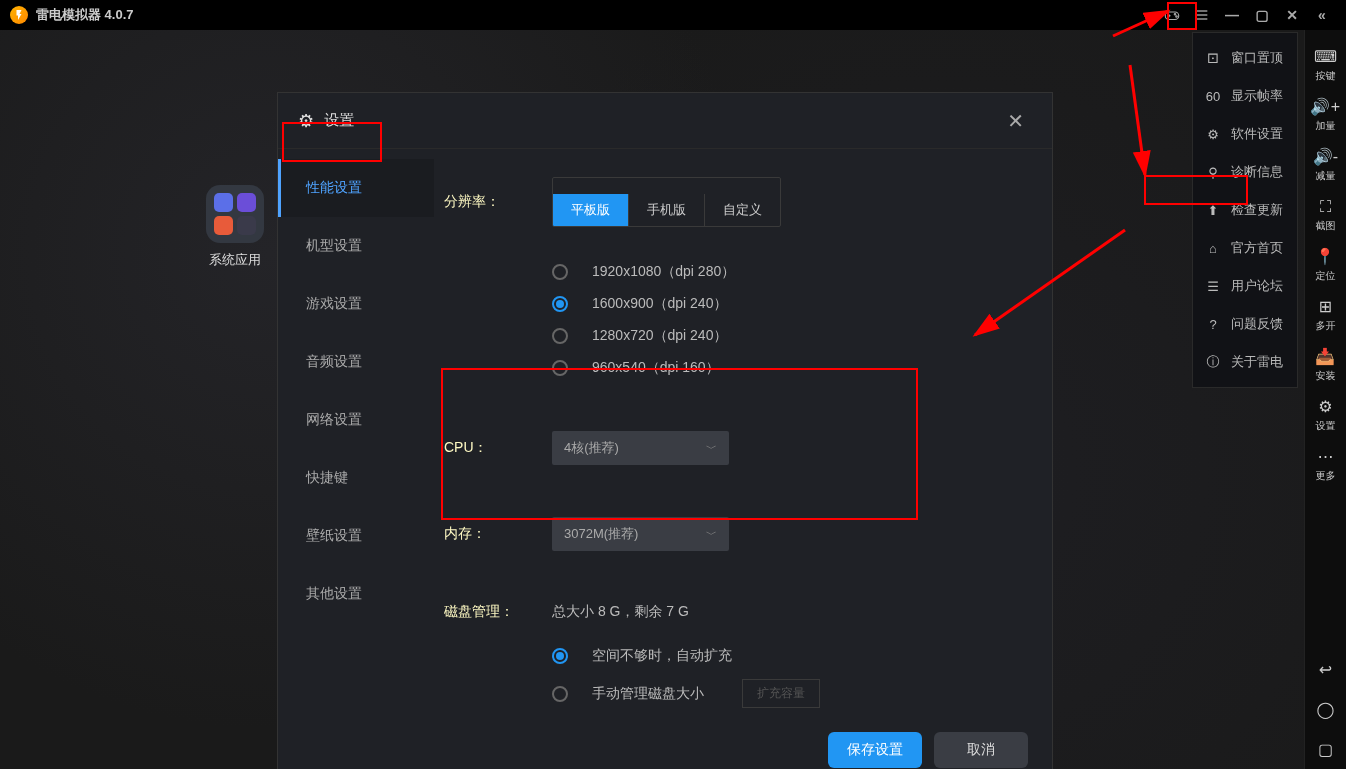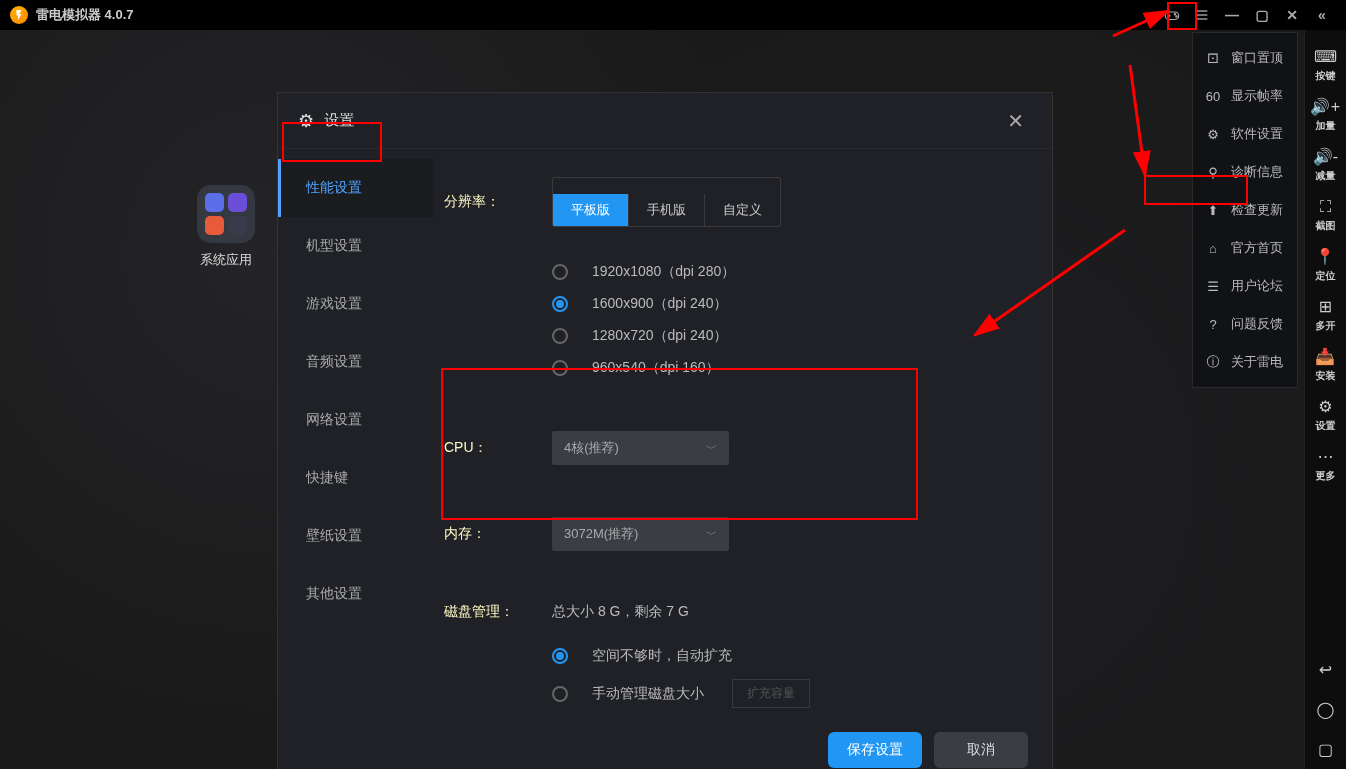--- a/index.html
+++ b/index.html
@@ -12,30 +12,30 @@
     .title-controls { display: flex; gap: 2px; }
     .tc-btn { width: 28px; height: 28px; display: flex; align-items: center; justify-content: center; color: #aaa; font-size: 14px; cursor: pointer; }
     
     .main-area { position: relative; height: 739px; background: #1a1a1a; background-image: radial-gradient(circle at 20% 30%, #242428 0%, transparent 40%), radial-gradient(circle at 70% 60%, #1e1e22 0%, transparent 50%); }
     
     .statusbar { position: absolute; top: 10px; right: 50px; color: #fff; font-size: 18px; display: flex; align-items: center; gap: 8px;}
     .battery { width: 22px; height: 12px; border: 1px solid #fff; border-radius: 2px; position: relative; }
     .battery:after { content: ''; position: absolute; right: -3px; top: 3px; width: 2px; height: 4px; background: #fff; }
     .battery-fill { background: #fff; height: 100%; width: 100%; }
     
-    .desktop-icon { position: absolute; left: 181px; top: 155px; width: 90px; text-align: center; }
+    .desktop-icon { position: absolute; left: 190px; top: 155px; width: 90px; text-align: center; }
     .icon-grid { width: 58px; height: 58px; background: #333841; border-radius: 14px; margin: 0 auto 8px; display: grid; grid-template-columns: 1fr 1fr; gap: 4px; padding: 8px; }
     .icon-grid div { border-radius: 5px; }
     .ig1 { background: #5b6fe8; } .ig2 { background: #6b4ed8; } .ig3 { background: #e85b3a; } .ig4 { background: #3a3a4a; }
     .desktop-label { color: #ddd; font-size: 13px; }
     
     .side-toolbar { position: absolute; right: 0; top: 0; width: 42px; height: 739px; background: #0d0d0d; border-left: 1px solid #222; display: flex; flex-direction: column; align-items: center; padding-top: 10px; }
     .st-item { width: 42px; height: 50px; display: flex; flex-direction: column; align-items: center; justify-content: center; gap: 3px; cursor: pointer; color: #ccc; }
     .st-icon { font-size: 16px; }
-    .st-label { font-size: 10px; font-weight: bold; }
+    .st-label { font-size: 10px; }
     .st-spacer { flex: 1; }
     .st-bottom { width: 42px; height: 40px; display: flex; align-items: center; justify-content: center; color: #ccc; cursor: pointer; }
     
     .menu-dropdown { position: absolute; right: 48px; top: 2px; width: 106px; background: #111216; border: 1px solid #2a2a2a; padding: 6px 0; z-index: 50; }
     .menu-item { height: 38px; display: flex; align-items: center; gap: 10px; padding: 0 12px; color: #bbb; font-size: 13px; cursor: pointer; }
     .mi-icon { width: 16px; display: flex; justify-content: center; font-size: 13px; }
     
     .settings-dialog { position: absolute; left: 277px; top: 62px; width: 776px; height: 697px; background: #1f2126; border: 1px solid #333; z-index: 40; }
     .dlg-header { height: 56px; display: flex; align-items: center; padding: 0 20px; border-bottom: 1px solid #2a2a2a; }
     .dlg-header-icon { font-size: 18px; margin-right: 10px; color: #ddd; }
@@ -63,21 +63,21 @@
     .radio-label { color: #bbb; font-size: 14px; }
     
     .select-box { width: 177px; height: 34px; background: #3a3d44; display: flex; align-items: center; justify-content: space-between; padding: 0 12px; cursor: pointer; border-radius: 2px; }
     .select-val { color: #aaa; font-size: 13px; }
     .select-arrow { color: #888; font-size: 11px; }
     
     .section-gap { height: 24px; }
     .big-gap { height: 40px; }
     
     .disk-info { color: #bbb; font-size: 14px; }
-    .btn-ghost { padding: 5px 14px; border: 1px solid #555; color: #999; font-size: 12px; cursor: pointer; background: transparent; margin-left: 4px;}
+    .btn-ghost { padding: 5px 14px; border: 1px solid #555; color: #999; font-size: 12px; cursor: pointer; background: transparent; margin-left: 14px;}
     .btn-ghost.dim { color: #555; border-color: #3a3a3a;}
     
     .dlg-footer { position: absolute; bottom: 20px; right: 24px; display: flex; gap: 12px; }
     .btn { width: 94px; height: 36px; border: none; font-size: 14px; cursor: pointer; border-radius: 6px; }
     .btn-primary { background: #2196f3; color: #fff; }
     .btn-default { background: #3a3d44; color: #ddd; }
     
     .highlight-box { position: absolute; border: 2px solid #ff0000; pointer-events: none; z-index: 60; }
     .hb1 { left: 282px; top: 122px; width: 100px; height: 40px; }
     .hb2 { left: 441px; top: 368px; width: 477px; height: 152px; }

